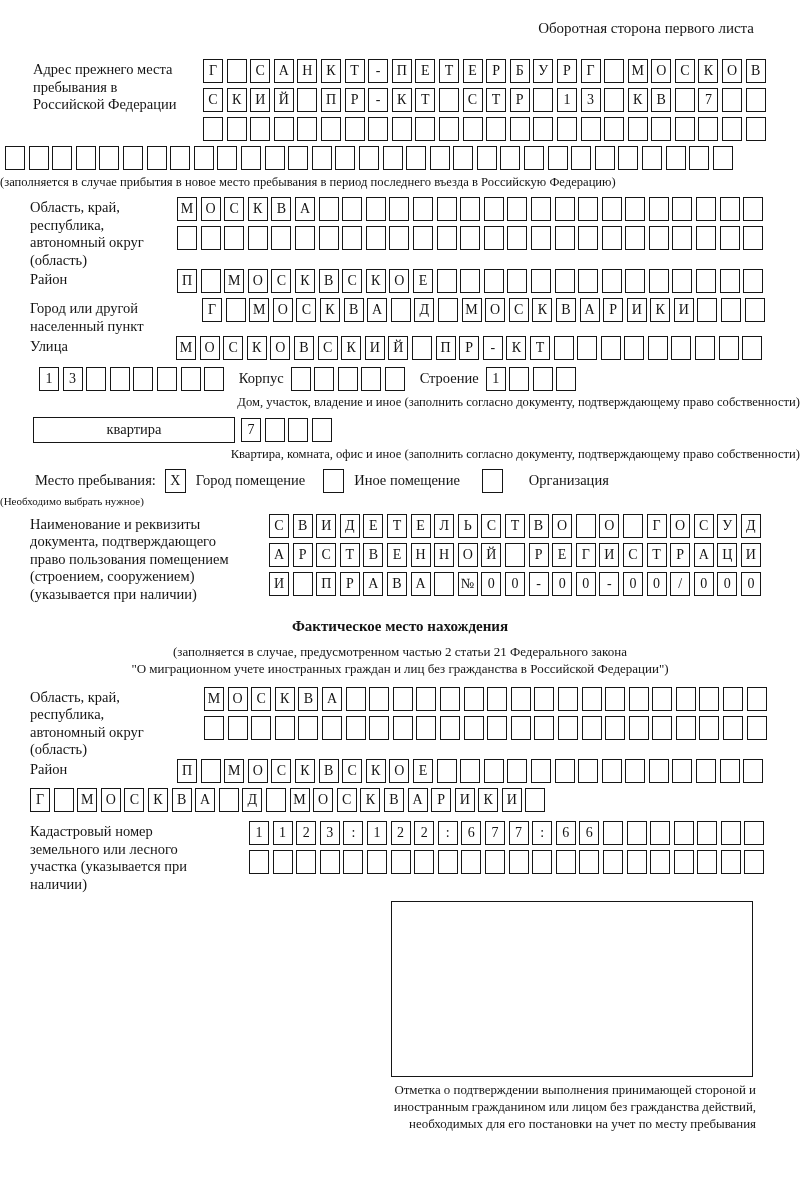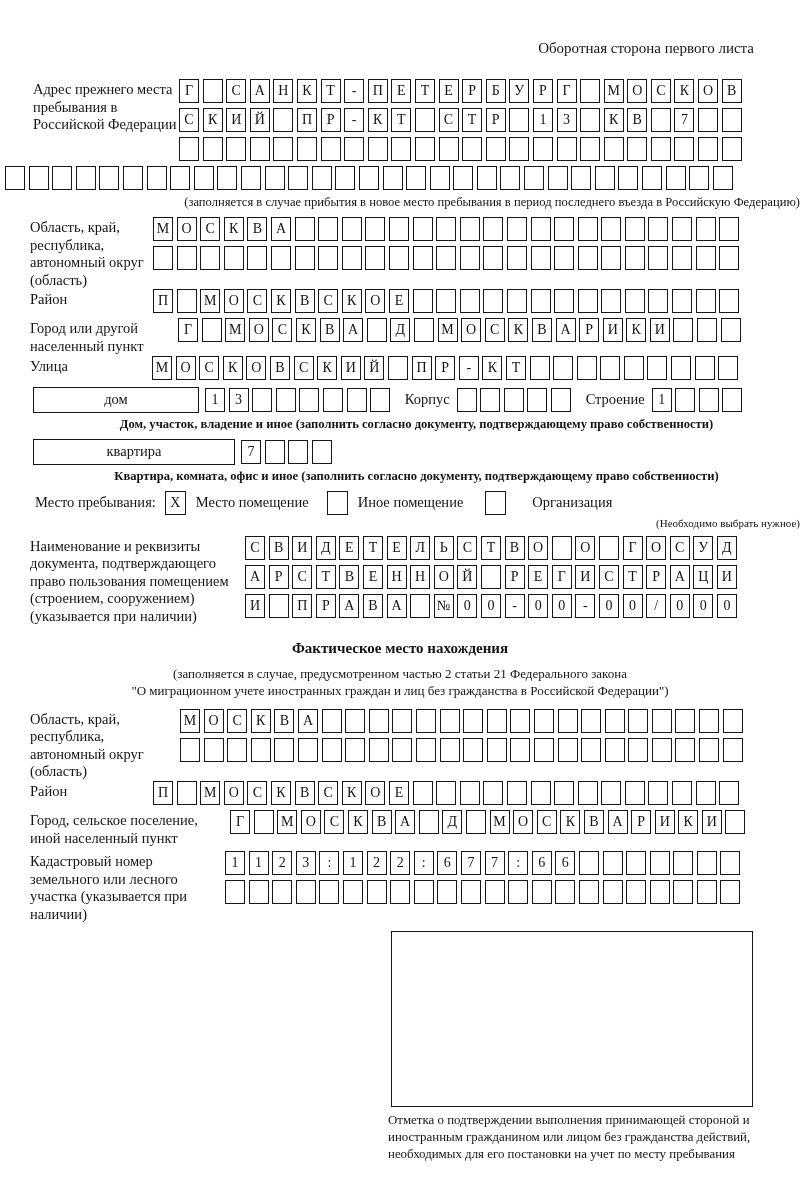--- a/index.html
+++ b/index.html
@@ -1,41 +1,41 @@
 <!DOCTYPE html>
 <html><head>
 <meta charset="utf-8">
 <style>
   html,body{margin:0;padding:0;background:#fff;}
   body{width:800px;height:1180px;overflow:hidden;color:#141414;
        font-family:"Liberation Serif","DejaVu Serif",serif;}
-  .page{position:relative;width:800px;height:1160px;margin-top:20px;}
+  .page{position:relative;width:800px;height:1160px;}
   .corner{padding:20px 46px 0 0;text-align:right;font-size:15px;}
-  .frow{display:flex;align-items:flex-start;margin-left:30px;}
+  .frow{display:flex;align-items:flex-start;margin-left:30px;gap:24px;}
   .flabel{flex:none;font-size:14.5px;line-height:17.6px;padding-top:2px;}
   .rows{flex:none;}
   .boxrow{display:flex;height:24px;margin-bottom:5px;}
   .box{flex:none;display:inline-flex;box-sizing:border-box;width:20px;height:24px;
        border:1.7px solid #161616;margin-right:3.6px;align-items:center;justify-content:center;
        font-size:14px;}
-  .caption{font-size:12.6px;text-align:right;margin:1px 0 7px 0;}
-  .caption.left{text-align:center;margin-left:33px;font-weight:bold;}
+  .caption{font-size:12.6px;text-align:left;margin:1px 0 7px 0;}
+  .caption.left{text-align:right;margin-left:33px;}
   .sec-title{font-weight:bold;text-align:center;font-size:15.5px;margin:9px 0 9px 0;}
   .widebox{flex:none;box-sizing:border-box;border:1.7px solid #161616;height:26px;
        display:flex;align-items:center;justify-content:center;font-size:14.5px;}
   .domrow{display:flex;align-items:center;margin:2px 0 4px 33px;}
   .inline-label{font-size:14.5px;margin:0 7px 0 11px;}
   .gap6{width:6px;flex:none;}
   .mesto{display:flex;align-items:center;margin:6px 0 2px 35px;font-size:14.5px;}
   .cb{width:21px;margin:0 0 0 9px;}
   .optlab{margin-left:10px;}
   .facthead{font-weight:bold;text-align:center;font-size:15px;margin:14px 0 8px 0;}
   .factnote{font-size:13px;text-align:center;line-height:17px;}
   .mb10{margin-bottom:10px;}
-  .stamp-wrap{margin:8px 0 0 388px;width:368px;text-align:left;}
+  .stamp-wrap{margin:8px 0 0 388px;width:368px;text-align:right;}
   .stamp-box{box-sizing:border-box;width:362px;height:176px;border:1.9px solid #161616;margin:0 auto;}
   .stamp-note{font-size:12.9px;line-height:16.8px;margin-top:5px;}
 </style>
 </head>
 <body>
 
 <div class="page">
 
   <div class="corner">Оборотная сторона первого листа</div>
 
@@ -304,21 +304,20 @@
         <span class="box"></span>
         <span class="box"></span>
         <span class="box"></span>
         <span class="box"></span>
         <span class="box"></span>
         <span class="box"></span>
       </div>
   </div>
 
   <div class="domrow">
-    <div class="widebox" style="width:166px">дом</div>
     <div class="gap6"></div>
     <div class="boxrow" style="margin-bottom:0">
         <span class="box">1</span>
         <span class="box">3</span>
         <span class="box"></span>
         <span class="box"></span>
         <span class="box"></span>
         <span class="box"></span>
         <span class="box"></span>
         <span class="box"></span>
@@ -349,21 +348,21 @@
         <span class="box"></span>
         <span class="box"></span>
         <span class="box"></span>
       </div>
   </div>
   <div class="caption left">Квартира, комната, офис и иное (заполнить согласно документу, подтверждающему право собственности)</div>
 
   <div class="mesto">
     <span>Место пребывания:</span>
     <span class="box cb">X</span>
-    <span class="optlab">Место помещение</span>
+    <span class="optlab">Город помещение</span>
     <span class="box cb" style="margin-left:18px"></span>
     <span class="optlab">Иное помещение</span>
     <span class="box cb" style="margin-left:22px"></span>
     <span class="optlab" style="margin-left:26px">Организация</span>
   </div>
   <div class="caption" style="font-size:11px">(Необходимо выбрать нужное)</div>
 
   <div class="frow">
     <div class="flabel" style="width:215px">Наименование и реквизиты документа, подтверждающего право пользования помещением (строением, сооружением) (указывается при наличии)</div>
     <div class="rows">
@@ -526,21 +525,20 @@
         <span class="box"></span>
         <span class="box"></span>
         <span class="box"></span>
         <span class="box"></span>
         <span class="box"></span>
         <span class="box"></span>
       </div>
   </div>
 
   <div class="frow">
-    <div class="flabel" style="width:200px">Город, сельское поселение, иной населенный пункт</div>
     <div class="boxrow">
         <span class="box">Г</span>
         <span class="box"></span>
         <span class="box">М</span>
         <span class="box">О</span>
         <span class="box">С</span>
         <span class="box">К</span>
         <span class="box">В</span>
         <span class="box">А</span>
         <span class="box"></span>

